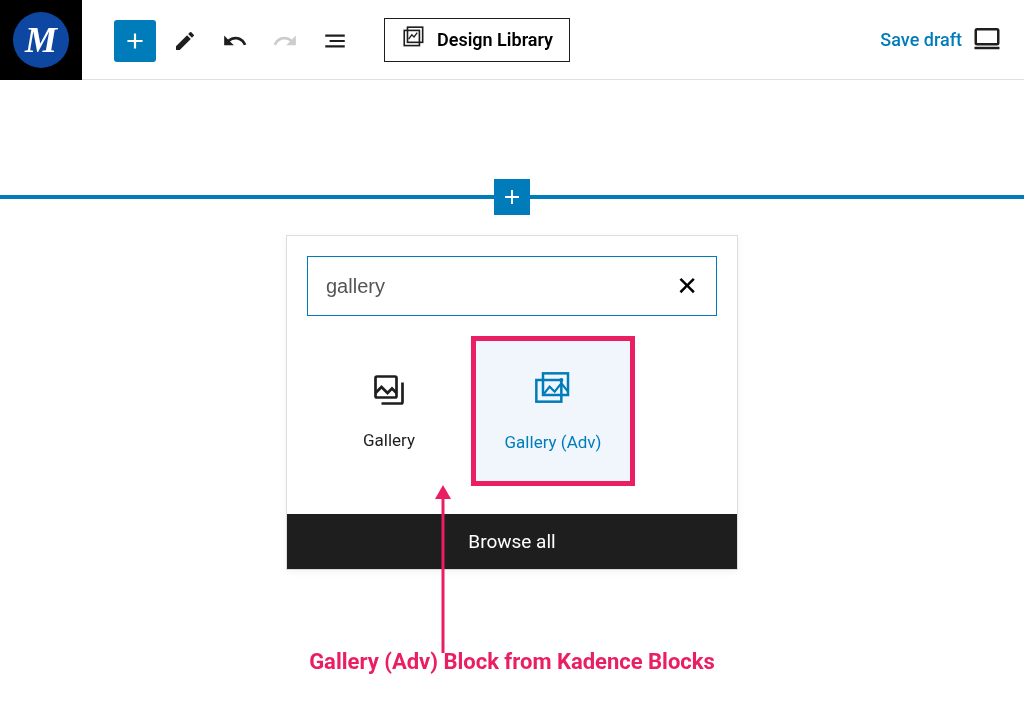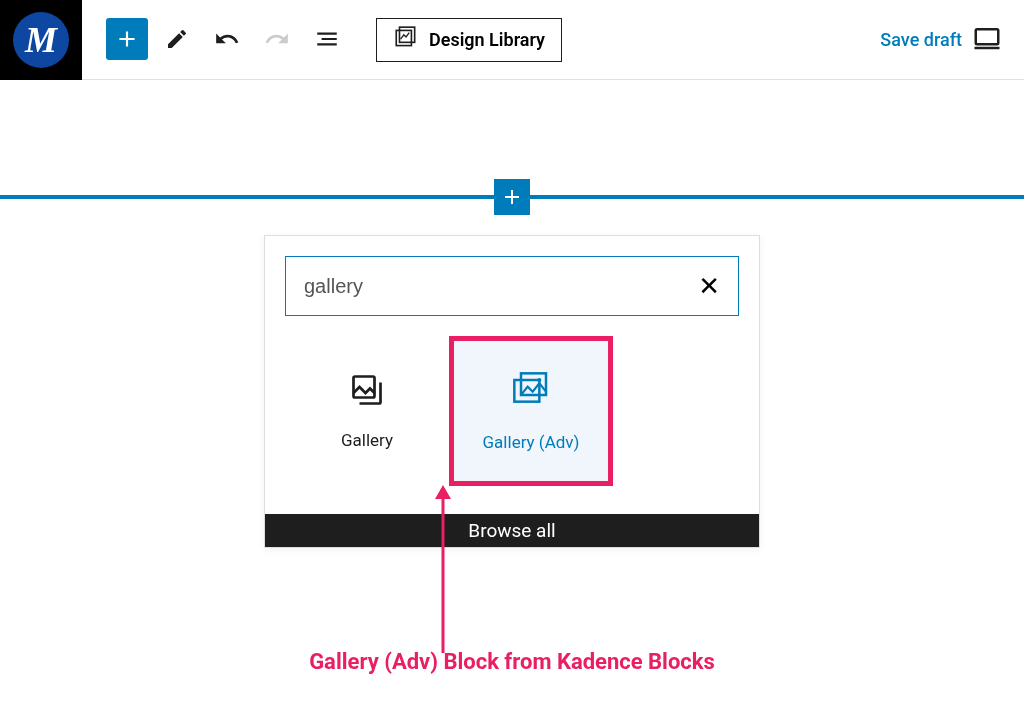--- a/index.html
+++ b/index.html
@@ -3,51 +3,51 @@
   <meta charset="utf-8">
   <style>
     * { margin: 0; padding: 0; box-sizing: border-box; }
     body { font-family: -apple-system, BlinkMacSystemFont, "Segoe UI", Roboto, sans-serif; background: #fff; width: 1024px; height: 715px; overflow: hidden; position: relative; }
     
     .toolbar { display: flex; align-items: center; height: 80px; border-bottom: 1px solid #e0e0e0; }
     .logo-box { width: 82px; height: 80px; background: #000; display: flex; align-items: center; justify-content: center; }
     .logo-circle { width: 56px; height: 56px; border-radius: 50%; background: #0d47a1; display: flex; align-items: center; justify-content: center; }
     .logo-m { color: #fff; font-size: 36px; font-weight: 700; font-style: italic; font-family: Georgia, serif; }
     
-    .toolbar-left { display: flex; align-items: flex-start; gap: 8px; margin-left: 24px; }
+    .toolbar-left { display: flex; align-items: flex-end; gap: 8px; margin-left: 32px; }
     .add-btn { width: 42px; height: 42px; background: #007cba; border-radius: 3px; display: flex; align-items: center; justify-content: center; cursor: pointer; }
     .add-btn svg { fill: #fff; }
     .icon-btn { width: 42px; height: 42px; display: flex; align-items: center; justify-content: center; cursor: pointer; }
     .icon-btn svg { fill: #1e1e1e; }
     .icon-btn.disabled svg { fill: #ccc; }
     
     .design-library-btn { margin-left: 20px; height: 44px; border: 1.5px solid #1e1e1e; display: flex; align-items: center; padding: 0 16px; gap: 10px; cursor: pointer; font-size: 18px; font-weight: 600; }
     
     .toolbar-right { margin-left: auto; display: flex; align-items: center; gap: 10px; padding-right: 22px; }
     .save-draft { color: #007cba; font-size: 18px; cursor: pointer; font-weight: 500; }
     
     .canvas { position: relative; padding-top: 115px; }
     .hr-line { height: 4px; background: #007cba; width: 100%; position: relative; }
     .hr-plus { position: absolute; left: 50%; top: 50%; transform: translate(-50%, -50%); width: 36px; height: 36px; background: #007cba; display: flex; align-items: center; justify-content: center; cursor: pointer; }
     .hr-plus svg { fill: #fff; }
     
-    .inserter-panel { position: absolute; top: 235px; left: 50%; transform: translateX(-50%); width: 496px; border: 1px solid #ddd; background: #fff; box-shadow: 0 2px 8px rgba(0,0,0,0.05); }
+    .inserter-panel { position: absolute; top: 235px; left: 50%; transform: translateX(-50%); width: 452px; border: 1px solid #ddd; background: #fff; box-shadow: 0 2px 8px rgba(0,0,0,0.05); }
     .search-row { padding: 20px; }
     .search-box { border: 1.5px solid #007cba; height: 60px; display: flex; align-items: center; padding: 0 18px; }
     .search-input { flex: 1; border: none; outline: none; font-size: 20px; color: #555; }
     .search-close { cursor: pointer; font-size: 26px; font-weight: 300; }
     
     .blocks-row { display: flex; padding: 0 20px 28px; gap: 0; }
     .block-item { width: 164px; height: 150px; display: flex; flex-direction: column; align-items: center; justify-content: center; gap: 18px; cursor: pointer; }
     .block-item.selected { background: #f0f6fb; }
     .block-item.selected .block-label { color: #007cba; }
     .block-label { font-size: 17px; color: #1e1e1e; }
     .highlight-box { border: 5px solid #e91e63; align-items: center; }
     
-    .browse-all { background: #1e1e1e; color: #fff; text-align: center; padding: 5px; font-size: 19px; cursor: pointer; }
+    .browse-all { background: #1e1e1e; color: #fff; text-align: center; padding: 16px; font-size: 19px; cursor: pointer; }
     
     .annotation-arrow { position: absolute; left: 433px; top: 485px; }
     .annotation-text { position: absolute; top: 649px; left: 0; right: 0; text-align: center; font-size: 22px; font-weight: 700; color: #e91e63; }
   </style>
 </head>
 <body>
 
 <div class="toolbar">
   <div class="logo-box">
     <div class="logo-circle">

